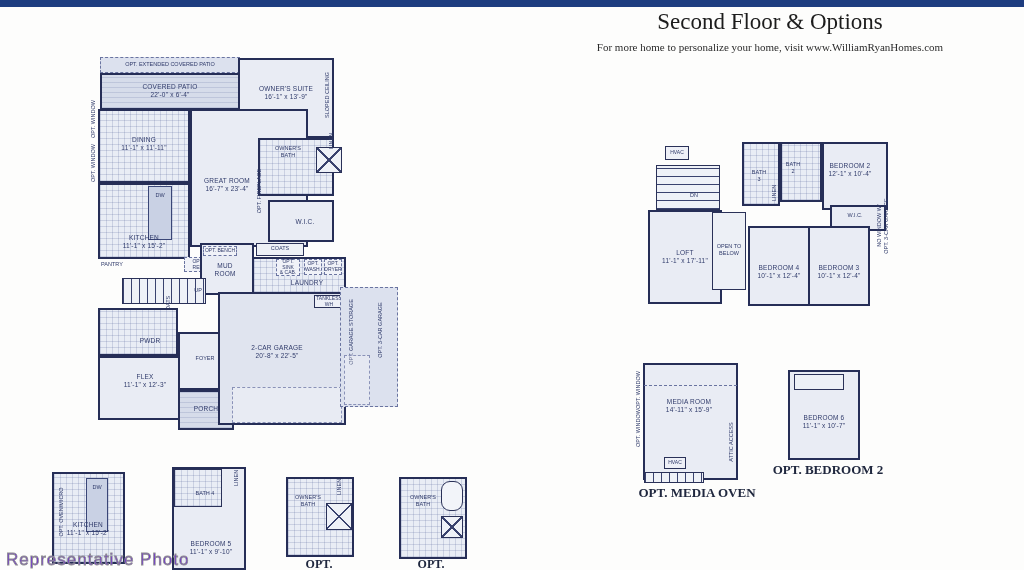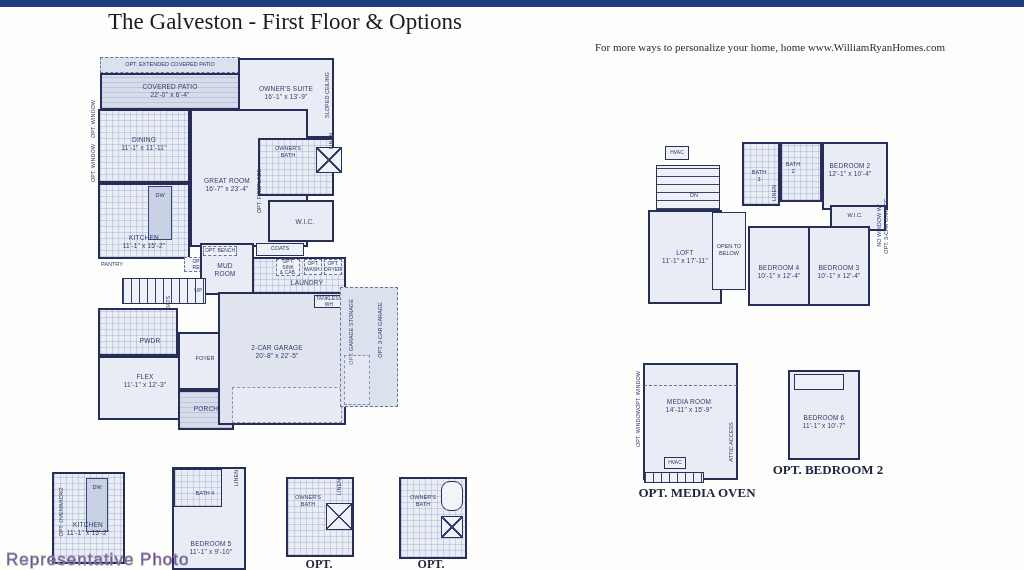--- a/index.html
+++ b/index.html
@@ -37,22 +37,22 @@
   .dashedbox{border:1px dashed #6a74a0;background:#f0f2f8;}
   .cap{position:absolute;transform:translate(-50%,-50%);font-family:"Liberation Serif",serif;font-weight:700;color:#20283f;white-space:nowrap;}
   .cap13{font-size:13px;}
   .cap12{font-size:12px;}
 </style>
 </head>
 <body>
 
 <div id="canvas">
   <div class="topbar"></div>
-  <div class="title title-left">The Galveston - First Floor &amp; Options</div>
-  <div class="subtitle">For more ways to personalize your home, home www.WilliamRyanHomes.com</div>
+  <div class="title title-right">Second Floor &amp; Options</div>
+  <div class="subtitle">For more home to personalize your home, visit www.WilliamRyanHomes.com</div>
   <div id="plans">
       <div class="plan" style="left: 60px; top: 55px; width: 385px; height: 380px;">
         <div class="pi dashed" style="left: 40px; top: 2px; width: 140px; height: 16px;"></div>
         <div class="lbl s5" style="left: 110px; top: 10px;">
           <div>OPT. EXTENDED COVERED PATIO</div>
         </div>
         <div class="pi room patio" style="left: 40px; top: 18px; width: 140px; height: 37px;"></div>
         <div class="lbl s6" style="left: 110px; top: 36px;">
           <div>COVERED PATIO</div>
           <div>22'-0" x 6'-4"</div>

